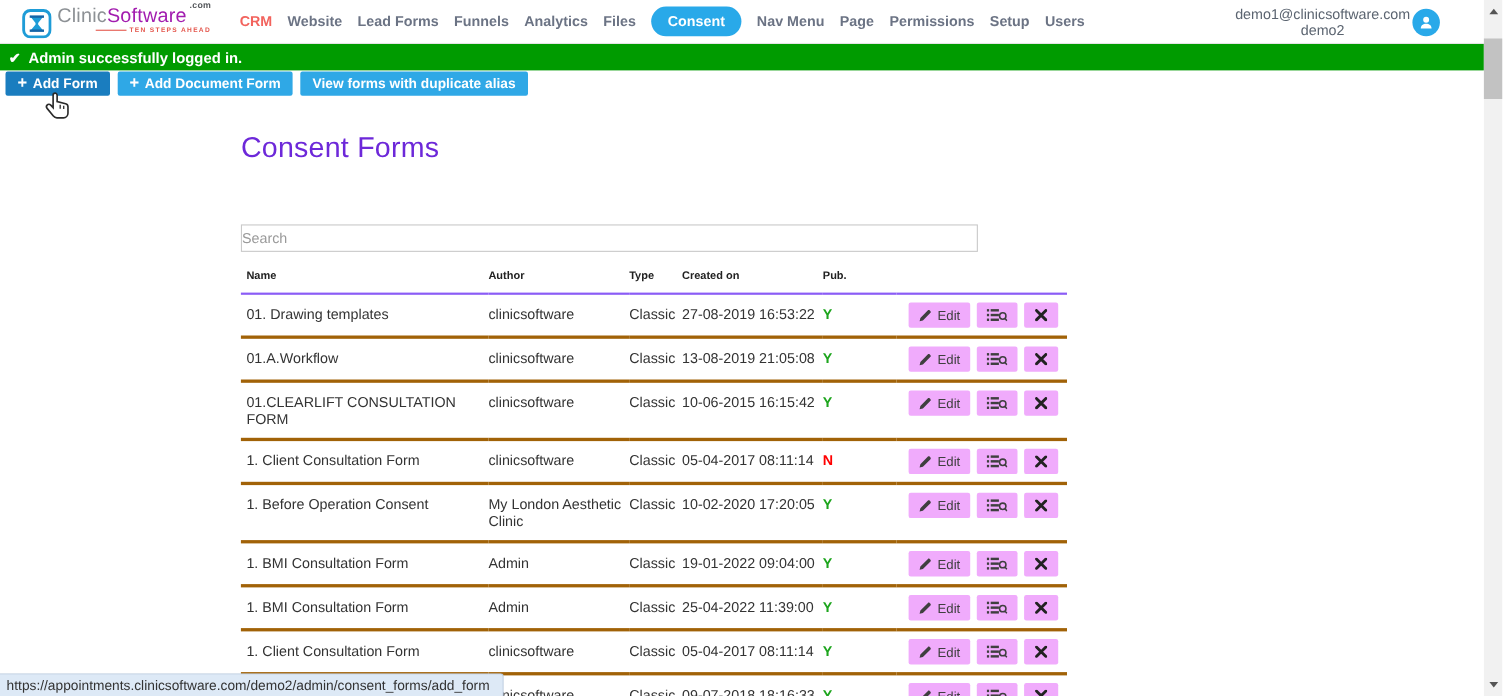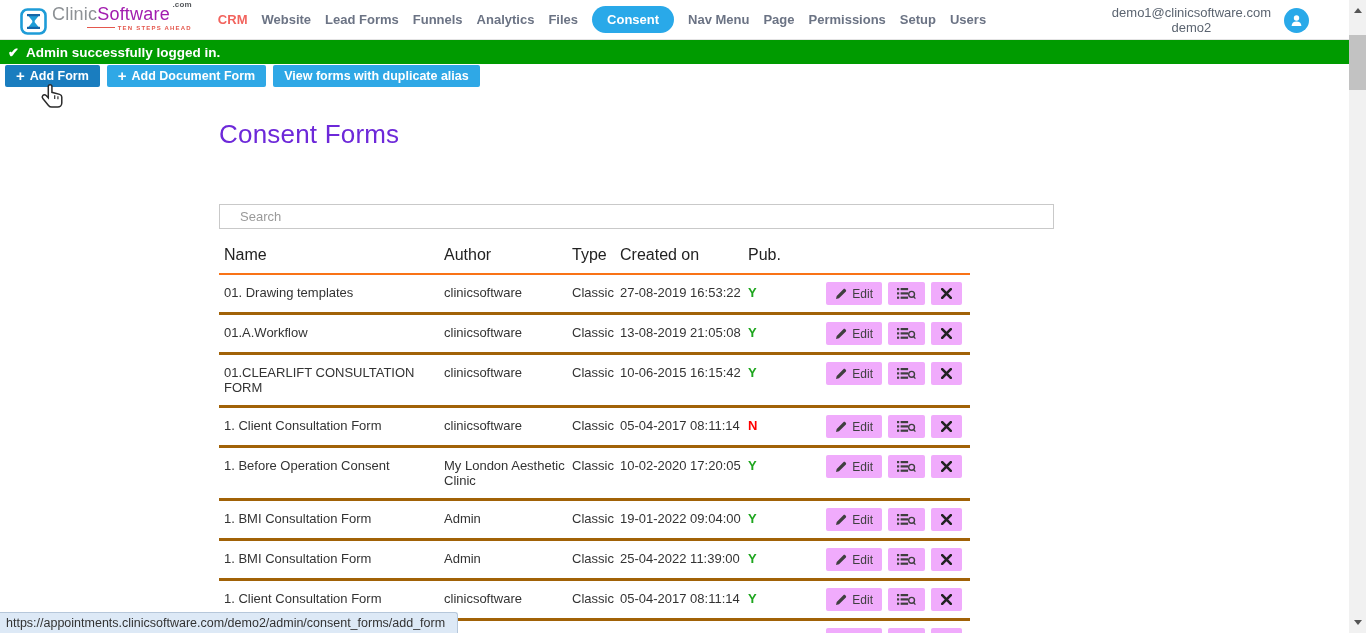--- a/index.html
+++ b/index.html
@@ -20,21 +20,21 @@
   .logo-tagline { display:flex; align-items:center; justify-content:flex-end; gap:3px;
                   margin-top:2px; font-size:6px; font-weight:700; letter-spacing:1.2px; color:#e4574d; }
   .logo-tagline::before { content:""; display:block; width:28px; height:1px; background:#e4574d; }
 
   .nav-items { display:flex; align-items:center; gap:14px; margin-left:26px; }
   .nav-item { font-size:13px; font-weight:600; color:#6b7384; text-decoration:none; cursor:pointer;
               white-space:nowrap; }
   .nav-item.accent { color:#f2635d; }
   .nav-item.active { background:#29a9e9; color:#fff; padding:6px 15px; border-radius:15px; }
 
-  .user-area { position:absolute; right:40px; top:0; height:40px; display:flex; align-items:center; gap:13px; }
+  .user-area { position:absolute; right:40px; top:0; height:40px; display:flex; align-items:center; gap:2px; }
   .user-lines { text-align:center; font-size:13px; color:#5b6470; line-height:15px; }
   .avatar { width:25px; height:25px; border-radius:50%; background:#29a9e9; display:flex;
             align-items:center; justify-content:center; cursor:pointer; }
 
   
   .banner { position:absolute; top:40px; left:0; width:1349px; height:24px; background:#009b00;
             color:#fff; display:flex; align-items:center; gap:7px; padding-left:8px;
             font-size:13.5px; font-weight:700; }
   .banner .check { font-size:13px; }
 
@@ -46,29 +46,29 @@
   .tb-btn.dark { background:#1a7dbf; }
   .tb-btn.light { background:#2fa8e6; }
   .plus-glyph { font-size:15px; font-weight:700; line-height:1; margin-top:-1px; }
 
   .cursor-svg { position:absolute; left:40px; top:83px; pointer-events:none; }
 
   
   .main { position:absolute; left:219px; top:0; width:751px; }
   .page-title { position:absolute; top:119px; left:0; font-size:26px; font-weight:300;
                 color:#6d28d9; letter-spacing:0.2px; white-space:nowrap; }
-  .search-input { position:absolute; top:204px; left:0; width:835px; height:25px;
-                  border:1px solid #c9c9c9; padding:3px 20px; font-size:13px; color:#333;
+  .search-input { position:absolute; top:204px; left:0; width:670px; height:25px;
+                  border:1px solid #c9c9c9; padding:3px 0; font-size:13px; color:#333;
                   font-family:"Liberation Sans", sans-serif; outline:none; }
   .search-input::placeholder { color:#9a9a9a; }
 
   .forms-table { position:absolute; top:240px; left:0; width:751px; border-collapse:collapse;
                  table-layout:fixed; font-size:13px; color:#333; }
-  .forms-table th { text-align:left; font-size:16px; font-weight:400; color:#222;
-                    padding:6px 0 9px 0; border-bottom:2px solid #f97316; }
+  .forms-table th { text-align:left; font-size:10px; font-weight:700; color:#222;
+                    padding:6px 0 9px 0; border-bottom:2px solid #8b5cf6; }
   .forms-table td { vertical-align:top; padding:10px 6px 10px 0; border-bottom:3px solid #a16207; }
   .col-name   { width:225px; } .forms-table td.cell-name { padding-left:5px; }
   .forms-table th.col-name { padding-left:5px; }
   .col-author { width:128px; }
   .col-type   { width:48px; }
   .col-created{ width:128px; }
   .col-pub    { width:67px; }
   .col-actions{ width:155px; }
   .pub-flag { font-weight:700; }
   .pub-flag.yes { color:#1da51d; }

